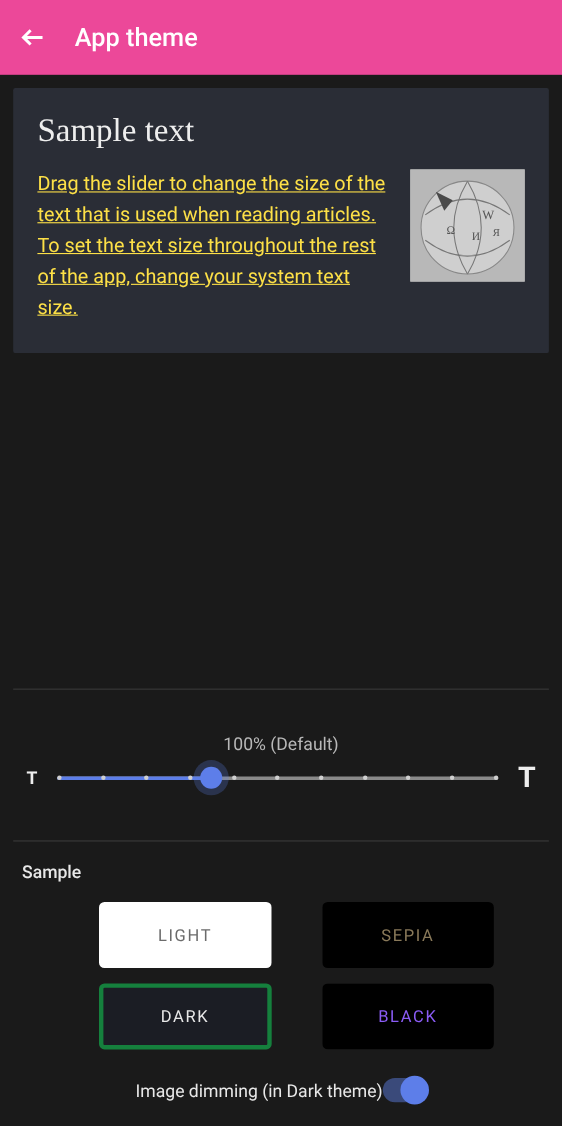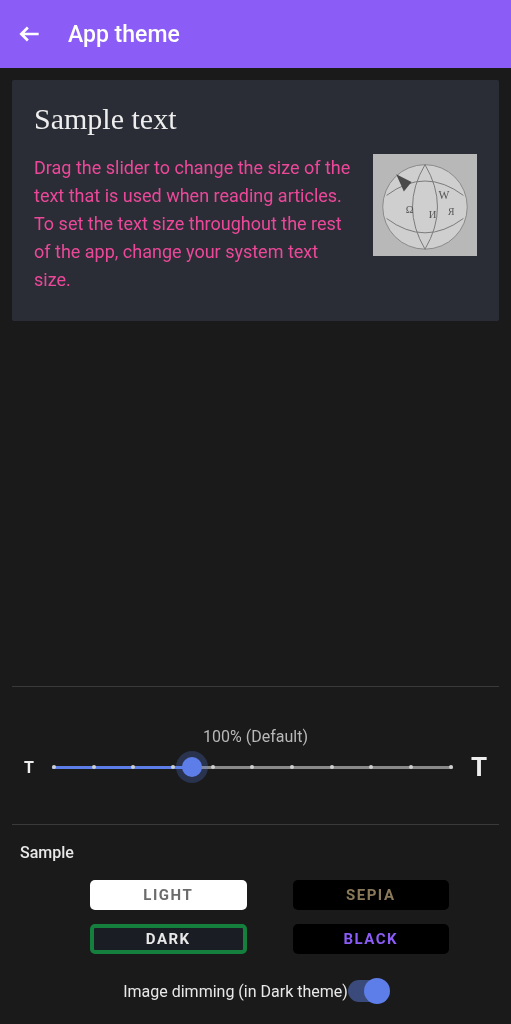--- a/index.html
+++ b/index.html
@@ -1,28 +1,28 @@
 <!DOCTYPE html>
 <html><head>
 <meta charset="utf-8">
 <style>
   * { box-sizing: border-box; margin: 0; padding: 0; }
   html, body { width: 511px; height: 1024px; background: #1a1a1a; font-family: -apple-system, BlinkMacSystemFont, "Segoe UI", Roboto, sans-serif; color: #e8e8e8; overflow: hidden; }
   
-  .header { height: 68px; background: #8b5cf6; display: flex; align-items: center; padding: 0 16px; gap: 24px; }
+  .header { height: 68px; background: #ec4899; display: flex; align-items: center; padding: 0 16px; gap: 24px; }
   .back-btn { width: 28px; height: 28px; display: flex; align-items: center; justify-content: center; cursor: pointer; }
   .back-btn svg { width: 26px; height: 26px; stroke: #fff; fill: none; stroke-width: 2.5; }
   .title { font-size: 23px; font-weight: 500; color: #fff; }
   
   .content { padding: 12px; height: calc(100% - 68px); display: flex; flex-direction: column; }
   
   .sample-card { background: #2a2d36; padding: 22px 22px 28px 22px; border-radius: 2px; }
   .sample-heading { font-family: Georgia, "Times New Roman", serif; font-size: 30px; font-weight: 400; color: #eee; margin-bottom: 18px; }
   .sample-row { display: flex; gap: 20px; align-items: flex-start; }
-  .sample-body { flex: 1; font-size: 18px; line-height: 1.55; color: #ec4899; }
+  .sample-body { flex: 1; font-size: 18px; line-height: 1.55; color: #fde047; text-decoration: underline; }
   .sample-img { width: 104px; height: 102px; background: #b8b8b8; border: 3px solid #b8b8b8; display:flex; align-items:center; justify-content:center; }
   .sample-img svg { width: 96px; height: 96px; }
   
   .spacer { flex: 1; }
   .divider { height: 1px; background: #3a3a3a; margin: 0 0 18px 0; }
   
   .section-label { font-size: 16px; font-weight: 500; color: #e8e8e8; padding: 0 4px; }
   
   .font-size-block { padding: 0 4px; margin-bottom: 24px; }
   .slider-caption { text-align: center; font-size: 16px; color: #b8b8b8; margin-top: 22px; margin-bottom: 6px; }
@@ -31,21 +31,21 @@
   .t-large { font-size: 26px; font-weight: 700; color: #eee; }
   .slider-track { flex: 1; position: relative; height: 24px; display:flex; align-items:center; }
   .track-bg { position:absolute; left:0; right:0; height:3px; background:#8a8a8a; border-radius:2px; }
   .track-fill { position:absolute; left:0; width:35%; height:3px; background:#5d7ee9; border-radius:2px; }
   .thumb { position:absolute; left:35%; transform:translate(-50%,-50%); top:50%; width:20px; height:20px; border-radius:50%; background:#5d7ee9; box-shadow:0 0 0 6px rgba(93,126,233,0.25); }
   .ticks { position:absolute; left:0; right:0; top:50%; transform:translateY(-50%); display:flex; justify-content:space-between; pointer-events:none;}
   .tick { width:4px; height:4px; border-radius:50%; background:#cfcfcf; }
   
   .theme-block { padding: 0 4px; }
   .theme-grid { margin-top: 18px; display: grid; grid-template-columns: 1fr 1fr; gap: 14px 18px; padding: 0 46px; margin-bottom: 26px;}
-  .theme-btn { height: 30px; border-radius: 5px; display:flex; align-items:center; justify-content:center; font-size:15px; font-weight:700; letter-spacing:1.5px; cursor:pointer; border:1px solid transparent;margin-left:28px; }
+  .theme-btn { height: 60px; border-radius: 5px; display:flex; align-items:center; justify-content:center; font-size:15px; font-weight:400; letter-spacing:1.5px; cursor:pointer; border:1px solid transparent;margin-left:28px; }
   .theme-light { background:#ffffff; color:#6b6b6b; }
   .theme-sepia { background:#000000; color:#8a7a5a; }
   .theme-dark  { background:#1b1d24; color:#e8e8e8; border:4px solid #15803d; }
   .theme-black { background:#000000; color:#8b5cf6; }
   
   .dimming-row { display:flex; align-items:center; justify-content:center; padding: 0 4px 10px 4px; }
   .dimming-label { font-size:16px; color:#e8e8e8; }
   .toggle { width:40px; height:22px; border-radius:11px; background:#3a4a7a; position:relative; cursor:pointer; }
   .toggle-knob { position:absolute; right:-2px; top:-2px; width:26px; height:26px; border-radius:50%; background:#5d7ee9; }
 </style>

